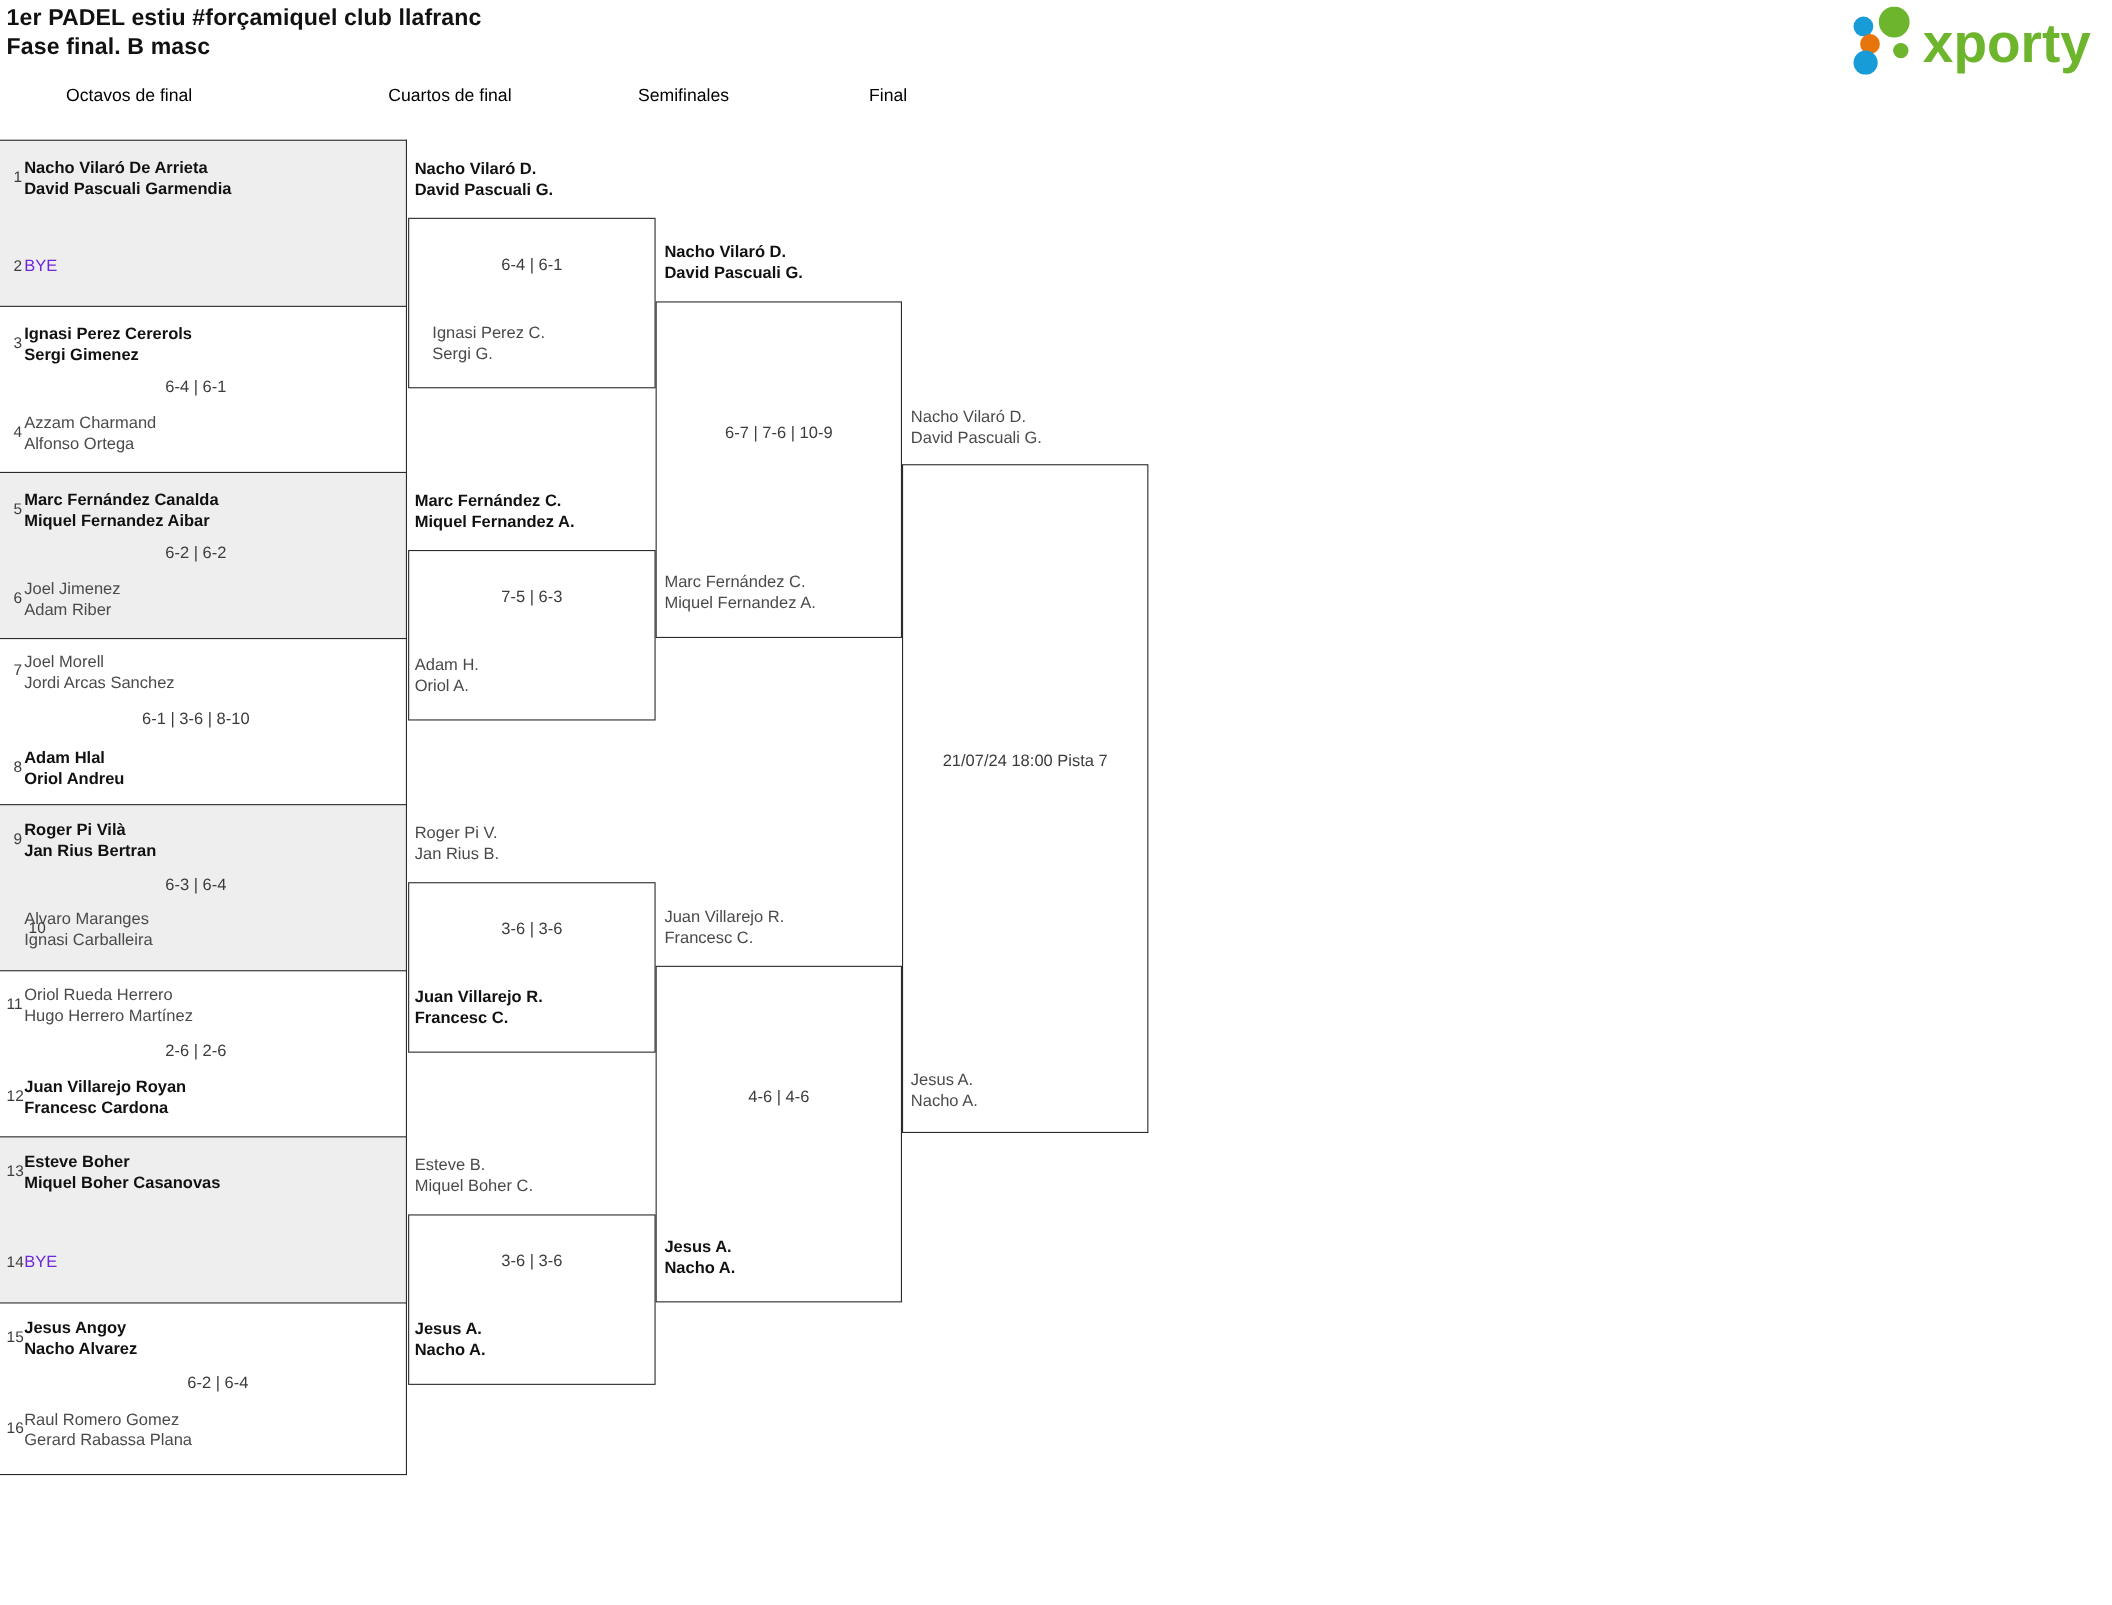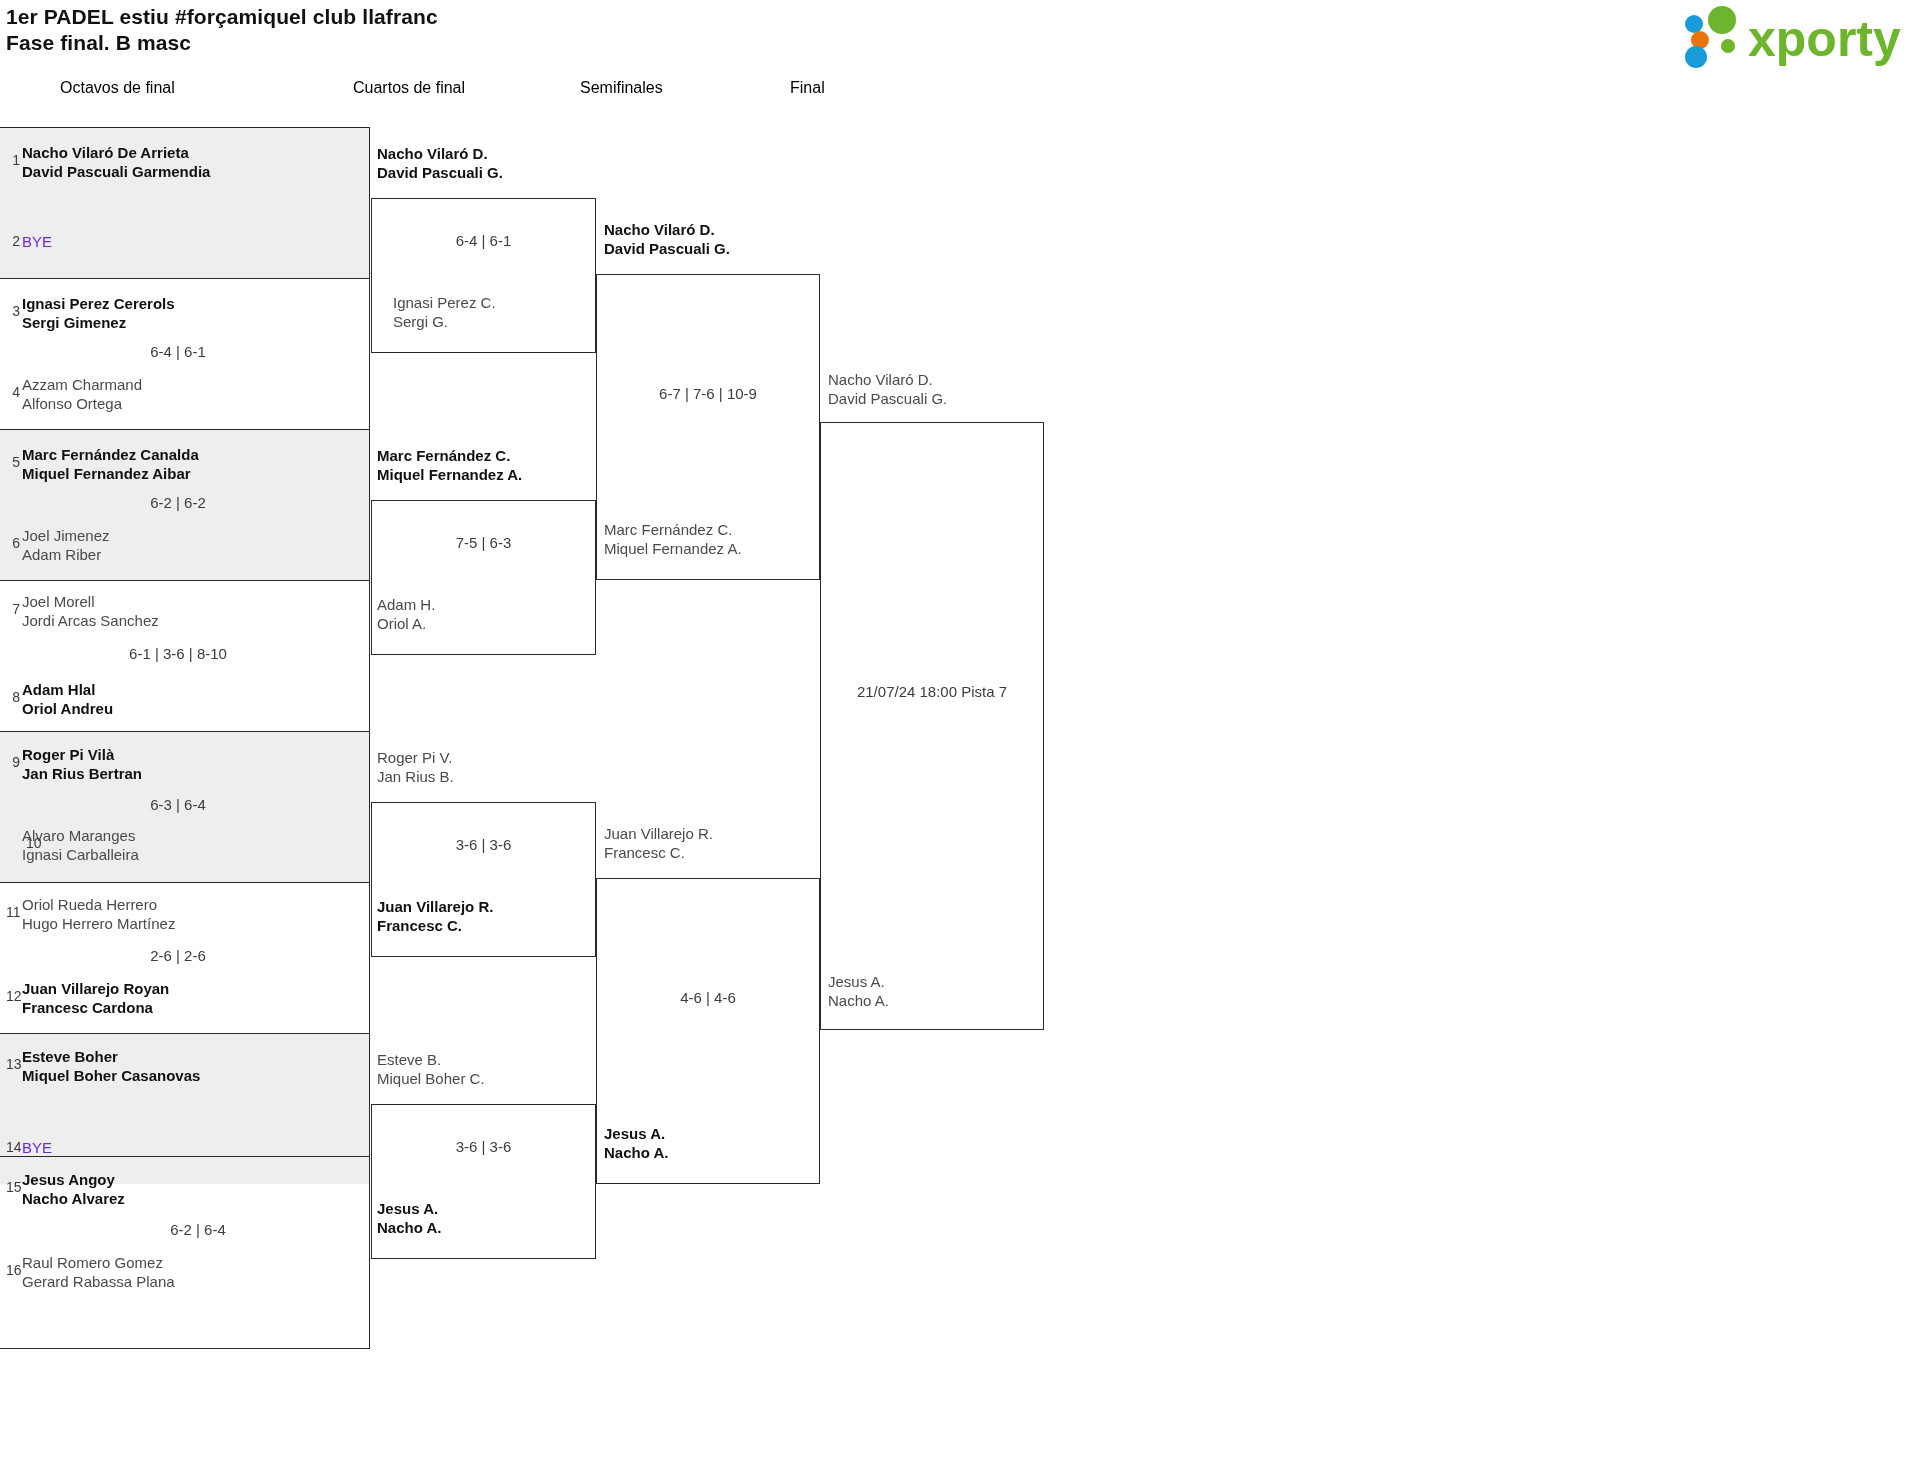--- a/index.html
+++ b/index.html
@@ -208,21 +208,21 @@
       <span>Esteve Boher</span><span class="l2" style="display:block">Miquel Boher Casanovas</span>
     </div>
   </div>
   <div class="r1-score" style="top:64px;"></div>
   <div class="slot" style="top:104px;">
     <span class="seed" style="top:1px;">14</span>
     <div class="pair bye">BYE</div>
   </div>
 </div>
 
-<div class="r1-block lastb" style="top:1156px;height:193px;">
+<div class="r1-block lastb" style="top:1184px;height:157px;">
   <div class="edge-r"></div>
   <div class="slot" style="top:13px;">
     <span class="seed" style="top:9px;">15</span>
     <div class="pair win">
       <span>Jesus Angoy</span><span class="l2" style="display:block">Nacho Alvarez</span>
     </div>
   </div>
   <div class="r1-score" style="top:64px;margin-left:40px;">6-2 | 6-4</div>
   <div class="slot" style="top:96px;">
     <span class="seed" style="top:9px;">16</span>

